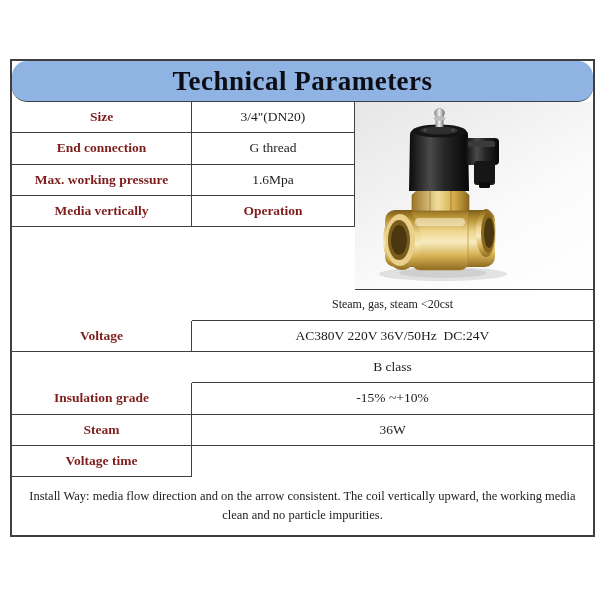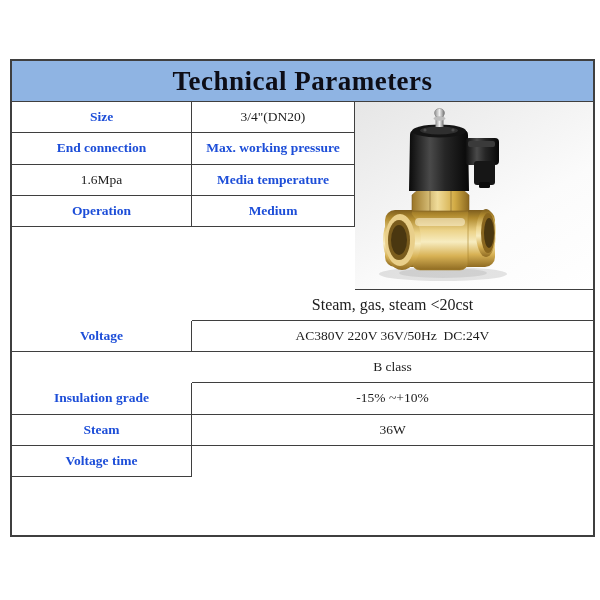--- a/index.html
+++ b/index.html
@@ -15,25 +15,25 @@
     background:#ffffff;
   }
   .cell{
     display:flex;align-items:center;justify-content:center;text-align:center;
     border-right:1px solid #3f3f3f;border-bottom:1px solid #3f3f3f;
     overflow:hidden;box-sizing:border-box;
   }
   .hdr{
     grid-column:1 / -1;border-right:none;
     background:#8fb4e3;
-    font-size:27px;font-weight:bold;letter-spacing:.5px;color:#0d0d16;
+    font-size:27px;font-weight:bold;letter-spacing:.5px;color:#0d0d16;border-radius:15px;
   }
-  .lbl{font-weight:bold;font-size:13.5px;color:#1d4ed8;padding:0 4px;}
+  .lbl{font-weight:bold;font-size:13.5px;color:#7f1d1d;padding:0 4px;}
   .val{font-size:13.5px;white-space:pre-wrap;padding:0 4px;}
-  .val.big{font-size:16px;}
+  .val.big{font-size:12px;}
   .span2{grid-column:2 / span 2;border-right:none;}
   .imgcell{
     grid-column:3;grid-row:2 / 8;border-right:none;
     background:linear-gradient(150deg,#e6e6e6 0%,#f0f0f0 30%,#fbfbfb 62%,#ffffff 100%);
     align-items:flex-start;
   }
   .footer{
     grid-column:1 / -1;border-right:none;border-bottom:none;
     font-size:12.5px;line-height:1.55;padding:0 12px;color:#222222;
   }
@@ -121,39 +121,40 @@
           <ellipse cx="84.5" cy="11" rx="5" ry="4.5" fill="url(#chromeG)" stroke="#777777" stroke-width="0.5"></ellipse>
           <ellipse cx="84.5" cy="16.5" rx="6" ry="2.2" fill="#bdbdbd"></ellipse>
         </g>
       </svg>
     </div>
 
     <div class="cell lbl">Size</div>
     <div class="cell val">3/4"(DN20)</div>
 
     <div class="cell lbl">End connection</div>
+    <div class="cell val">G thread</div>
 
     <div class="cell lbl">Max. working pressure</div>
     <div class="cell val">1.6Mpa</div>
 
 
-    <div class="cell lbl">Media temperature</div>
+    <div class="cell lbl">Media vertically</div>
 
     <div class="cell lbl">Operation</div>
 
-    <div class="cell lbl">Medium</div>
     <div class="cell val big span2">Steam, gas, steam &lt;20cst</div>
 
     <div class="cell lbl">Voltage</div>
     <div class="cell val span2">AC380V 220V 36V/50Hz  DC:24V</div>
 
     <div class="cell val span2">B class</div>
     <div class="cell lbl">Insulation grade</div>
 
     <div class="cell val span2">-15% ~+10%</div>
 
     <div class="cell lbl">Steam</div>
     <div class="cell val span2">36W</div>
 
     <div class="cell lbl">Voltage time</div>
 
+    <div class="cell footer">Install Way: media flow direction and on the arrow consistent. The coil vertically upward, the working media clean and no particle impurities.</div>
   </div>
 </div>
 
 </body></html>

